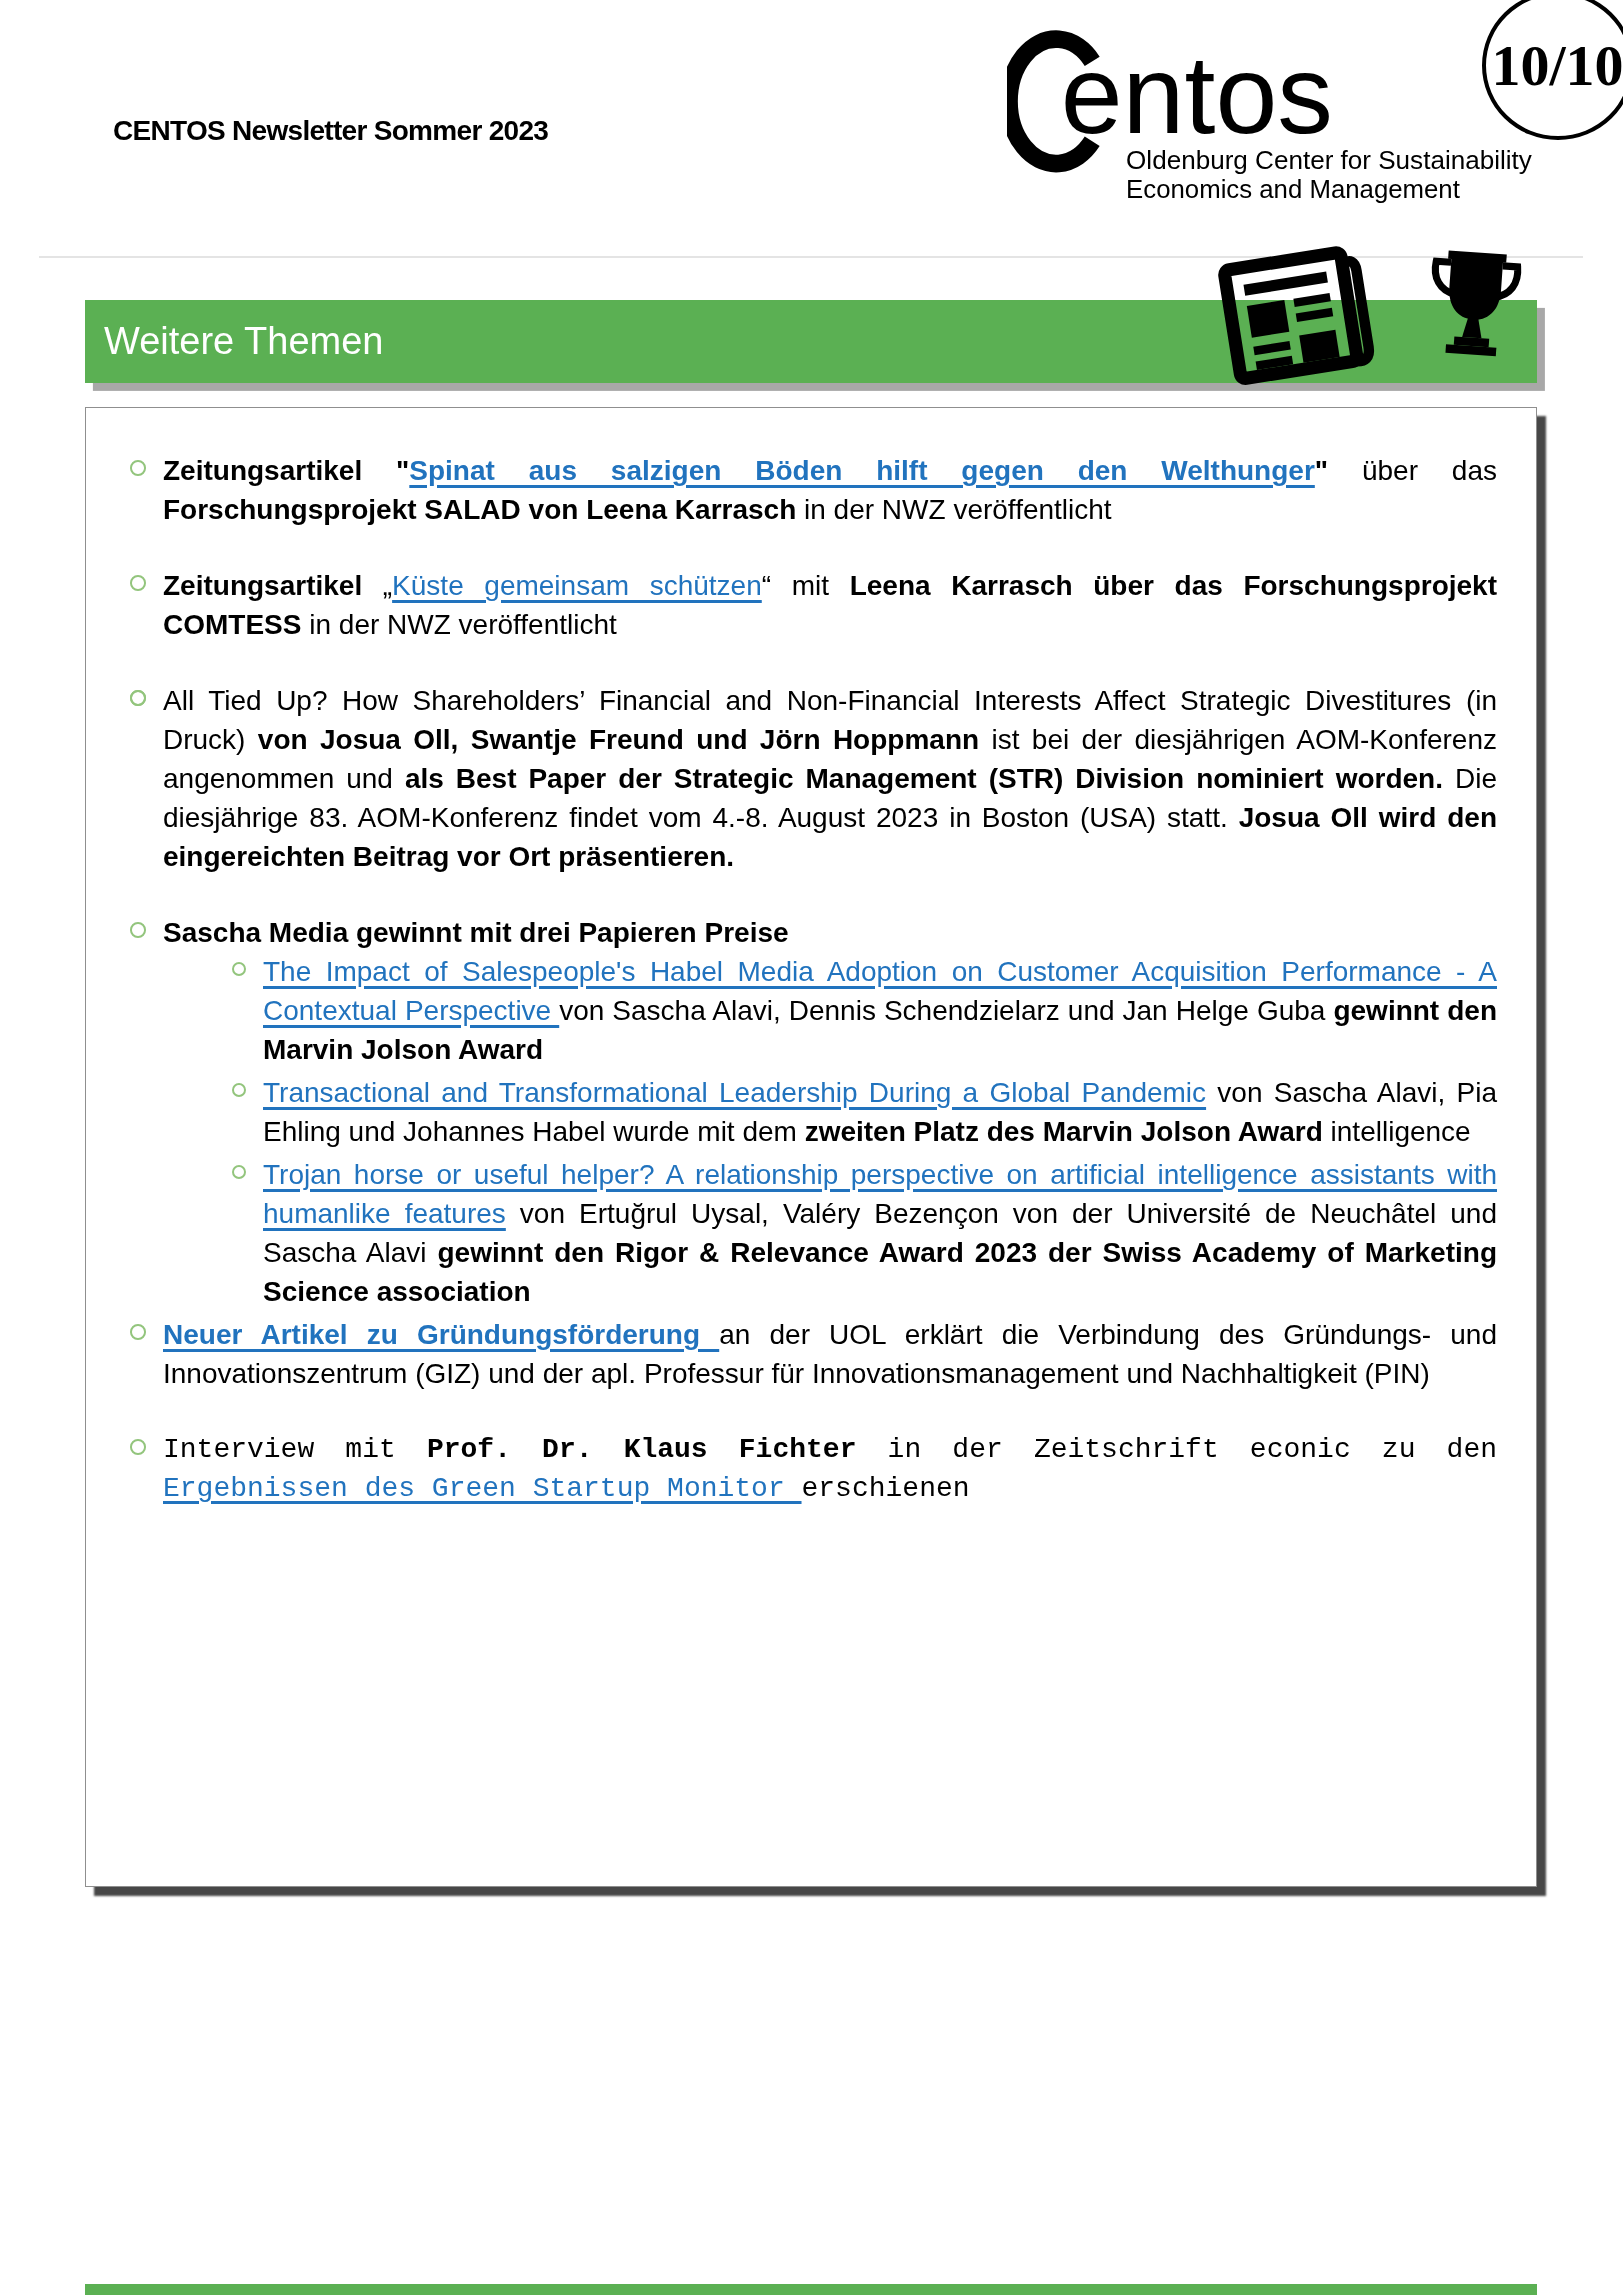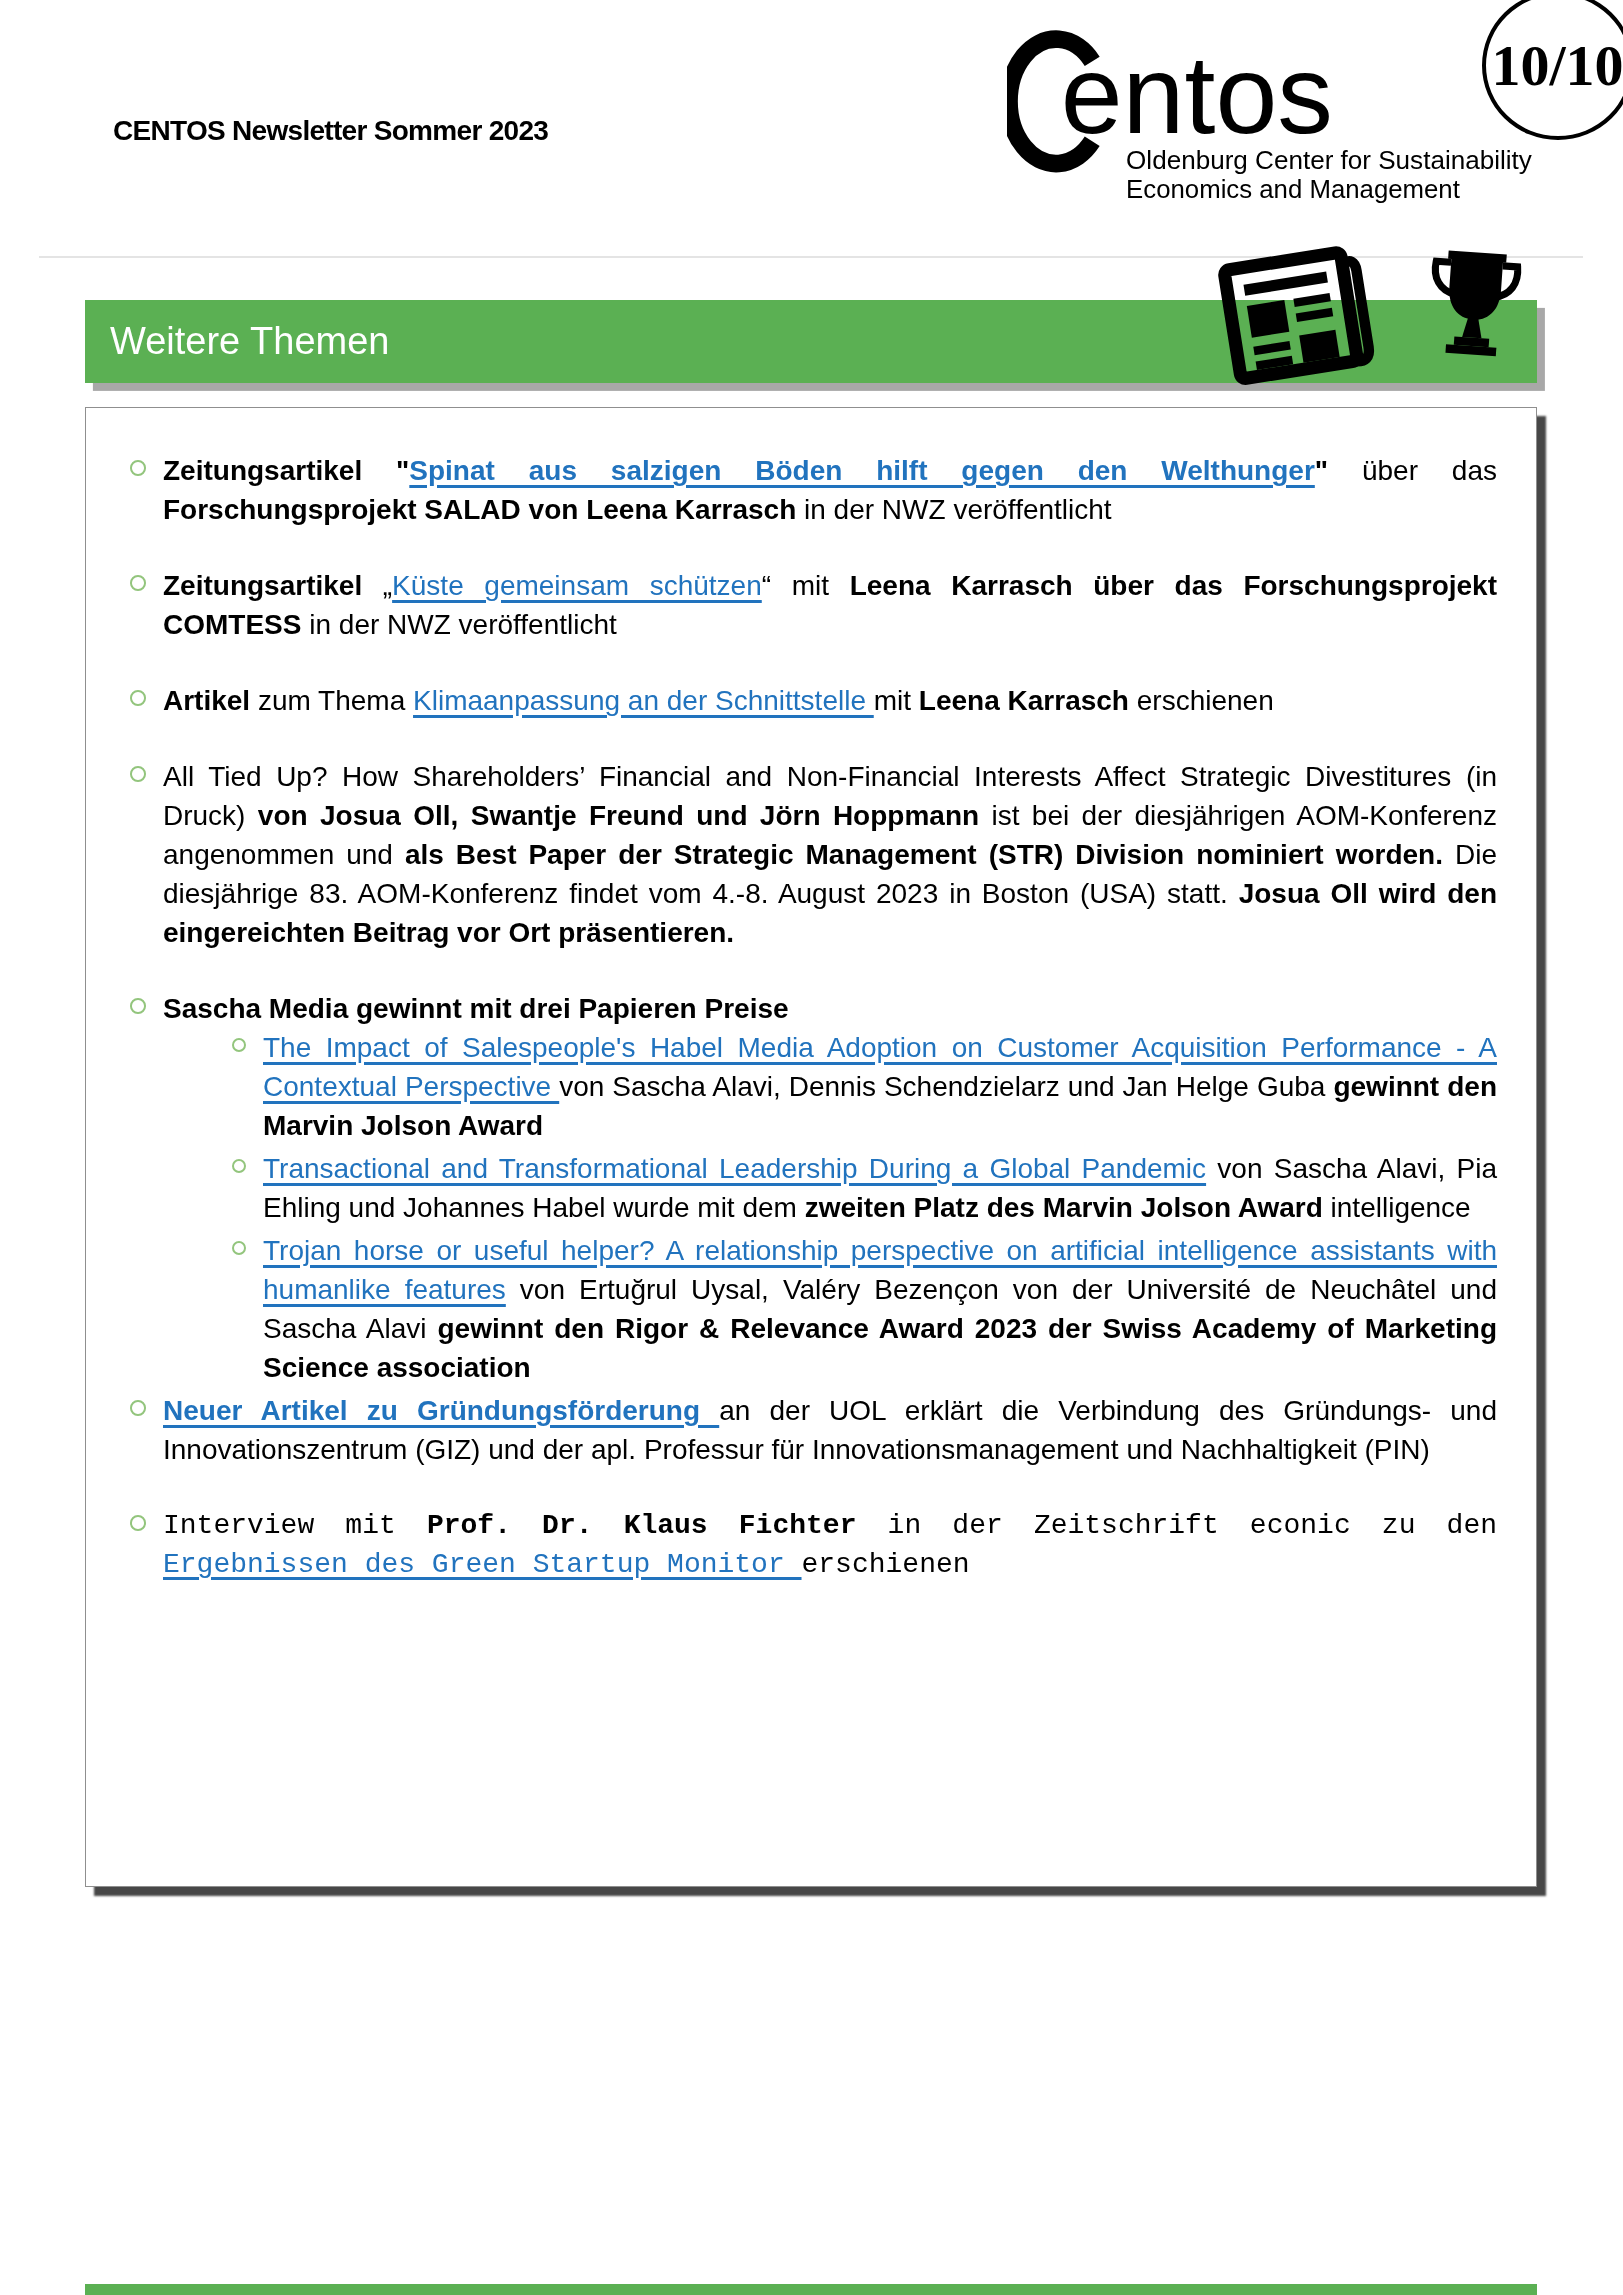--- a/index.html
+++ b/index.html
@@ -34,21 +34,21 @@
     background:#e4e4e4;
   }
   
   .banner{
     position:absolute; left:85px; top:300px; width:1452px; height:83px;
     background:var(--green,#5BB053);
     box-shadow:7.9px 7.9px 0 #a8a8a8;
   }
   .banner-title{
     color:#fff; font-size:38px; font-weight:400;
-    line-height:83px; padding-left:25px; white-space:nowrap;
+    line-height:83px; padding-left:19px; white-space:nowrap;
   }
   .newspaper-icon{ position:absolute; left:1218px; top:237px; width:164px; height:157px; transform:rotate(-9deg); z-index:5; }
   .trophy-icon{ position:absolute; left:1425px; top:251px; width:98px; height:110px; transform:rotate(4deg); z-index:5; }
   
   .topics-box{
     position:absolute; left:85px; top:407px; width:1452px; height:1480px;
     box-sizing:border-box;
     border:1.3px solid #8f8f8f;
     background:#fff;
     box-shadow:8.5px 9.2px 2px #474747;
@@ -136,21 +136,21 @@
       </g>
       <path d="M35 20 H12 c-4 26 9 45 32 49" fill="none" stroke="#000" stroke-width="11"></path>
       <path d="M115 20 h23 c4 26 -9 45 -32 49" fill="none" stroke="#000" stroke-width="11"></path>
     </svg>
   </div>
 
   <div class="topics-box">
     <div>
         <div class="item"><span class="bullet"></span><span><span class="b">Zeitungsartikel </span><span class="b">"</span><a class="lnk b">Spinat aus salzigen Böden hilft gegen den Welthunger</a><span class="b">"</span><span> über das </span><span class="b">Forschungsprojekt SALAD von Leena Karrasch</span><span> in der NWZ veröffentlicht</span></span></div>
         <div class="item"><span class="bullet"></span><span><span class="b">Zeitungsartikel </span><span>„</span><a class="lnk">Küste gemeinsam schützen</a><span>“ mit </span><span class="b">Leena Karrasch über das Forschungsprojekt COMTESS</span><span> in der NWZ veröffentlicht</span></span></div>
-        <div class="item"><span class="bullet"></span><span><span class="b">Artikel</span><span> zum Thema </span><a class="lnk">Klimaanpassung an der Schnittstelle </a><span>mit </span><span class="b">Leena Karrasch</span><span> erschienen</span></span></div>
+        <div class="item"><span class="bullet"></span></div>
         <div class="item"><span class="bullet"></span><span><span>All Tied Up? How Shareholders’ Financial and Non-Financial Interests Affect Strategic Divestitures (in Druck) </span><span class="b">von Josua Oll, Swantje Freund und Jörn Hoppmann</span><span> ist bei der diesjährigen AOM-Konferenz angenommen und </span><span class="b">als Best Paper der Strategic Management (STR) Division nominiert worden.</span><span> Die diesjährige 83. AOM-Konferenz findet vom 4.-8. August 2023 in Boston (USA) statt. </span><span class="b">Josua Oll wird den eingereichten Beitrag vor Ort präsentieren.</span></span></div>
         <div class="item before-sub"><span class="bullet"></span><span><span class="b">Sascha Media gewinnt mit drei Papieren Preise</span></span></div>
         <div class="item sub"><span class="bullet"></span><span><a class="lnk">The Impact of Salespeople's Habel Media Adoption on Customer Acquisition Performance - A Contextual Perspective </a><span>von Sascha Alavi, Dennis Schendzielarz und Jan Helge Guba </span><span class="b">gewinnt den Marvin Jolson Award</span></span></div>
         <div class="item sub"><span class="bullet"></span><span><a class="lnk">Transactional and Transformational Leadership During a Global Pandemic</a><span> von Sascha Alavi, Pia Ehling und Johannes Habel wurde mit dem </span><span class="b">zweiten Platz des Marvin Jolson Award</span><span> intelligence</span></span></div>
         <div class="item sub"><span class="bullet"></span><span><a class="lnk">Trojan horse or useful helper? A relationship perspective on artificial intelligence assistants with humanlike features</a><span> von Ertuğrul Uysal, Valéry Bezençon von der Université de Neuchâtel und Sascha Alavi </span><span class="b">gewinnt den Rigor &amp; Relevance Award 2023 der Swiss Academy of Marketing Science association</span></span></div>
         <div class="item"><span class="bullet"></span><span><a class="lnk b">Neuer Artikel zu Gründungsförderung </a><span>an der UOL erklärt die Verbindung des Gründungs- und Innovationszentrum (GIZ) und der apl. Professur für Innovationsmanagement und Nachhaltigkeit (PIN)</span></span></div>
         <div class="item"><span class="bullet"></span><span><span>Interview mit </span><span class="b">Prof. Dr. Klaus Fichter</span><span> in der Zeitschrift econic zu den </span><a class="lnk">Ergebnissen des Green Startup Monitor </a><span>erschienen</span></span></div>
       </div>
   </div>
 

